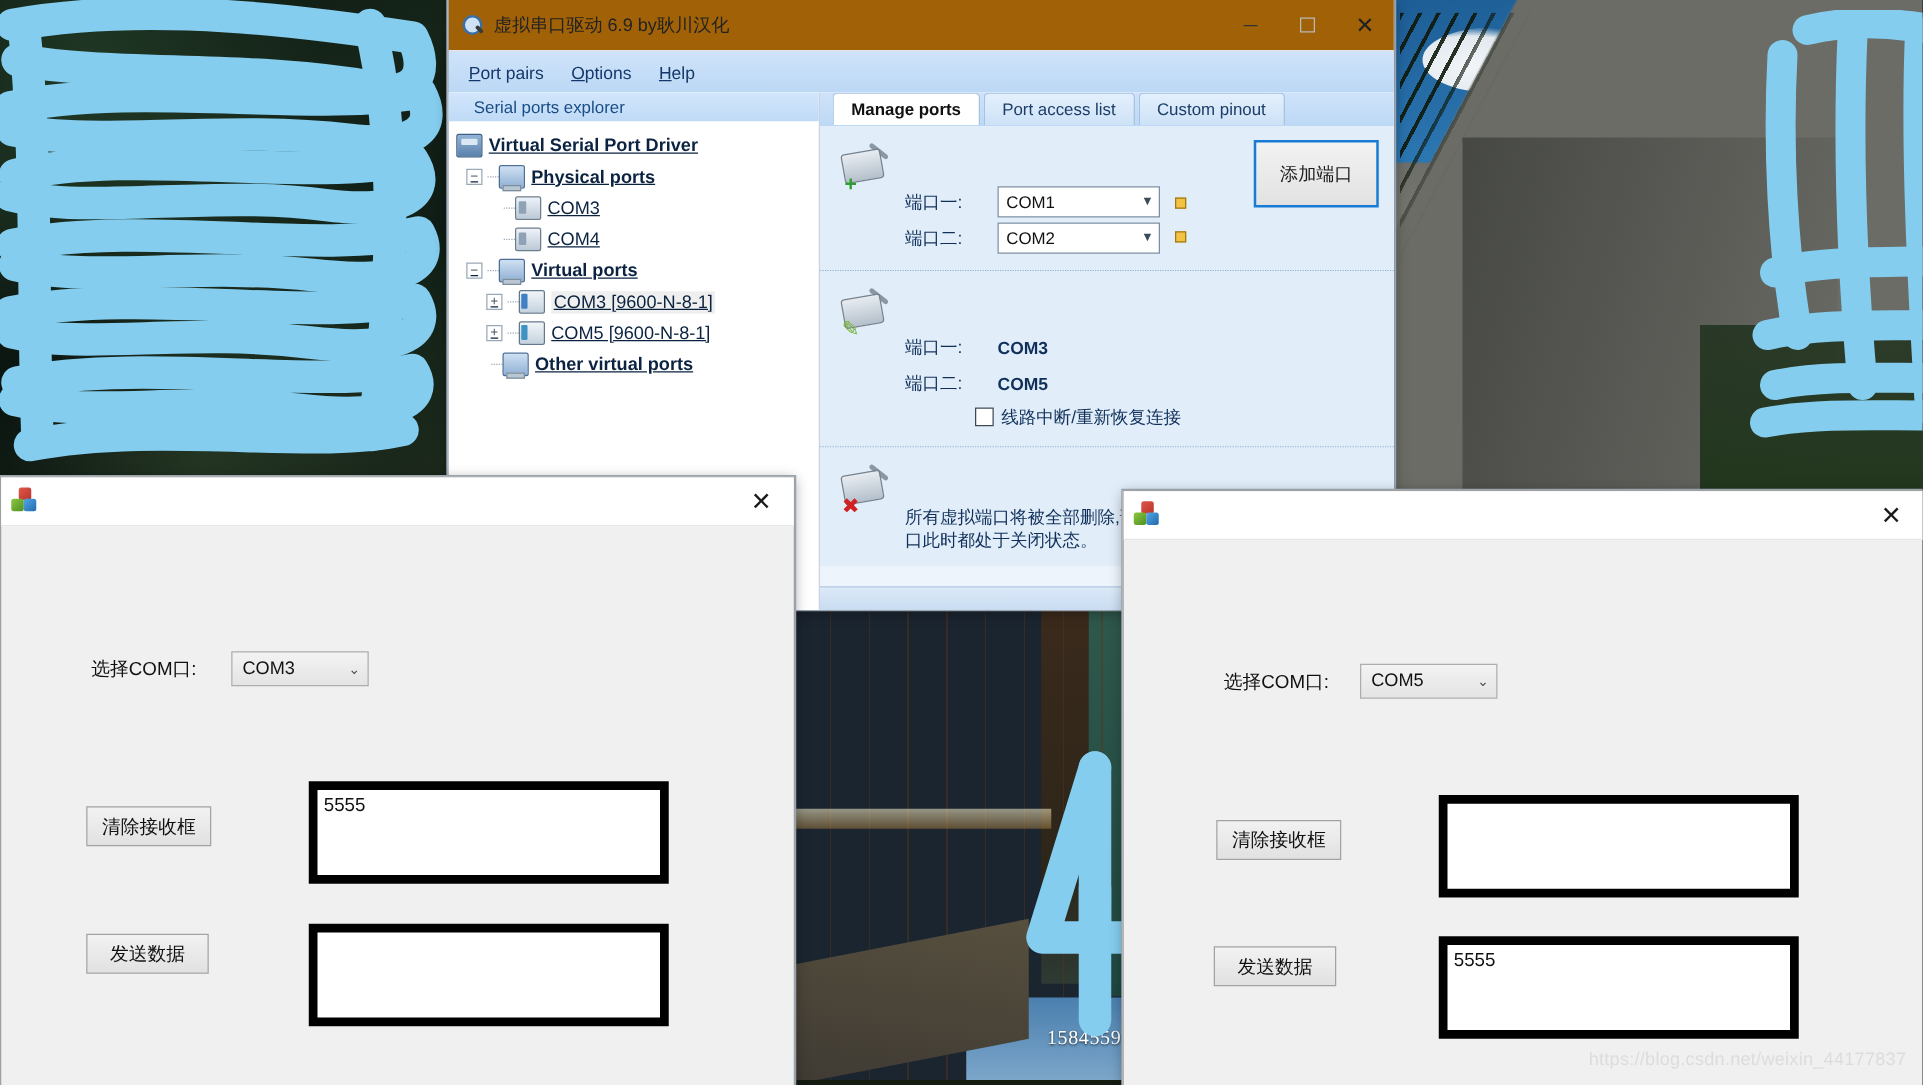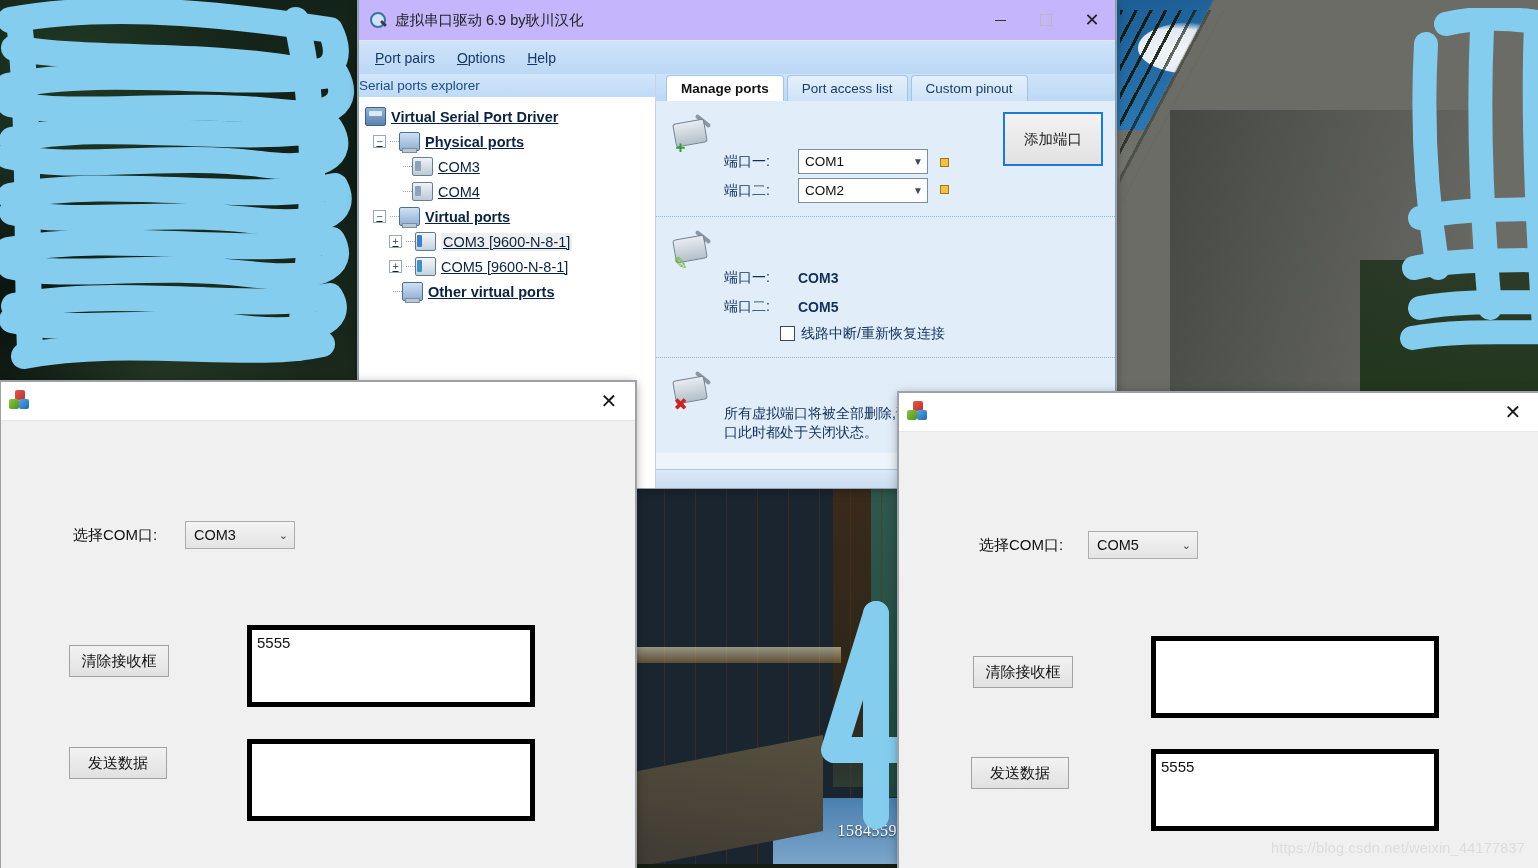--- a/index.html
+++ b/index.html
@@ -109,21 +109,21 @@
 
   
   .scribble{position:absolute;pointer-events:none;}
 
   
   .win{position:absolute;box-shadow:0 0 0 1px #9aa4ae, 0 2px 10px rgba(0,0,0,.35);}
 
   
   #vspd{left:358px;top:0;width:756px;height:487px;background:#f0f4fa;border:1px solid #8a9aab;border-top:none;}
   #vspd .titlebar{
-    height:40px;background:#c4b5fd;display:flex;align-items:center;
+    height:40px;background:#a16207;display:flex;align-items:center;
     border-bottom:1px solid #e4e8ec;
   }
   #vspd .titlebar .app-ico{
     width:18px;height:18px;margin:0 8px 0 10px;position:relative;flex:none;
   }
   #vspd .titlebar .app-ico .mag{
     position:absolute;left:1px;top:1px;width:12px;height:12px;border-radius:50%;
     border:2px solid #3a6fa8;background:#cfe3f5;
   }
   #vspd .titlebar .app-ico .handle{
@@ -148,21 +148,21 @@
   #vspd .menubar span u{text-decoration:underline;}
 
   #vspd .body{display:flex;height:calc(487px - 40px - 33px);}
 
   #vspd .sidebar{
     width:296px;background:#ffffff;border-right:1px solid #c9d4de;
     display:flex;flex-direction:column;
   }
   #vspd .sb-head{
     height:23px;background:linear-gradient(180deg,#d2e6fb,#bfdaf6);
-    color:#1a4d86;font-size:13.5px;display:flex;align-items:center;padding-left:0;
+    color:#1a4d86;font-size:13.5px;display:flex;align-items:center;padding-left:20px;
   }
   #vspd .tree{padding:7px 0 0 6px;font-size:14.5px;color:#0b2340;text-decoration:underline;}
   .tnode{display:flex;align-items:center;height:25px;white-space:nowrap;}
   .expander{
     width:11px;height:11px;border:1px solid #9aa9b6;background:#fff;
     display:inline-flex;align-items:center;justify-content:center;
     font-size:10px;line-height:9px;color:#4b5a66;margin-right:4px;flex:none;
     font-family:"DejaVu Sans Mono",monospace;
   }
   .dotline{width:9px;height:1px;border-top:1px dotted #9aa9b6;flex:none;}
@@ -174,21 +174,21 @@
   .ico-port{background:linear-gradient(180deg,#eef3f8,#bcc9d6);border:1px solid #6b7d8e;border-radius:2px;}
   .ico-port:after{content:"";position:absolute;left:2px;top:3px;width:6px;height:10px;background:#8fa3b6;border-radius:1px;}
   .ico-vport{background:linear-gradient(180deg,#f2f6fa,#c4d2de);border:1px solid #64788b;border-radius:2px;}
   .ico-vport:before{content:"";position:absolute;left:1px;top:2px;width:5px;height:12px;background:#3f7fc4;border-radius:1px;}
   .ico-vport2:before{background:#3f93c4;}
   .tnode .lbl{font-size:14.5px;}
   .tnode .lbl.b{font-weight:bold;}
   .tnode.sel .lbl{background:#efefef;padding:1px 2px;}
 
   #vspd .content{flex:1;background:#eef4fb;position:relative;}
-  #vspd .tabs{height:27px;display:flex;align-items:center;padding-left:10px;
+  #vspd .tabs{height:27px;display:flex;align-items:flex-start;padding-left:10px;
               background:linear-gradient(180deg,#cfe3fa,#bcd8f5);}
   .tab{
     height:25px;padding:0 14px;display:flex;align-items:center;font-size:13.5px;
     color:#1b3d68;border:1px solid #a7c3e0;border-bottom:none;
     border-radius:4px 4px 0 0;margin-right:3px;background:linear-gradient(180deg,#e4f0fc,#cde2f7);
   }
   .tab.active{background:#ffffff;color:#111;font-weight:bold;border-color:#a7c3e0;}
 
   .panel{background:#e8f1fb;}
   .blurb{
@@ -268,21 +268,21 @@
     border:1px solid #adadad;display:flex;align-items:center;justify-content:space-between;
     padding:0 6px 0 8px;font-size:14.5px;color:#111;
   }
   .term .drop .chev{font-size:11px;color:#444;}
   .term .tbtn{
     position:absolute;background:linear-gradient(180deg,#f2f2f2,#e1e1e1);
     border:1px solid #a2a2a2;font-size:15px;color:#111;
     display:flex;align-items:center;justify-content:center;
   }
   .term .tbox{
-    position:absolute;background:#fff;border:5px solid #000000;
+    position:absolute;background:#fff;border:7px solid #000000;
     font-size:15px;color:#111;padding:4px 5px;box-sizing:border-box;
     font-family:"Liberation Sans","DejaVu Sans",sans-serif;
     overflow:hidden;
   }
 
   #term-left{left:0;top:381px;width:634px;height:487px;}
   #term-right{left:898px;top:392px;width:640px;height:476px;}
 
   .watermark{
     position:absolute;right:14px;bottom:13px;font-size:14.5px;color:#dcdcdc;

